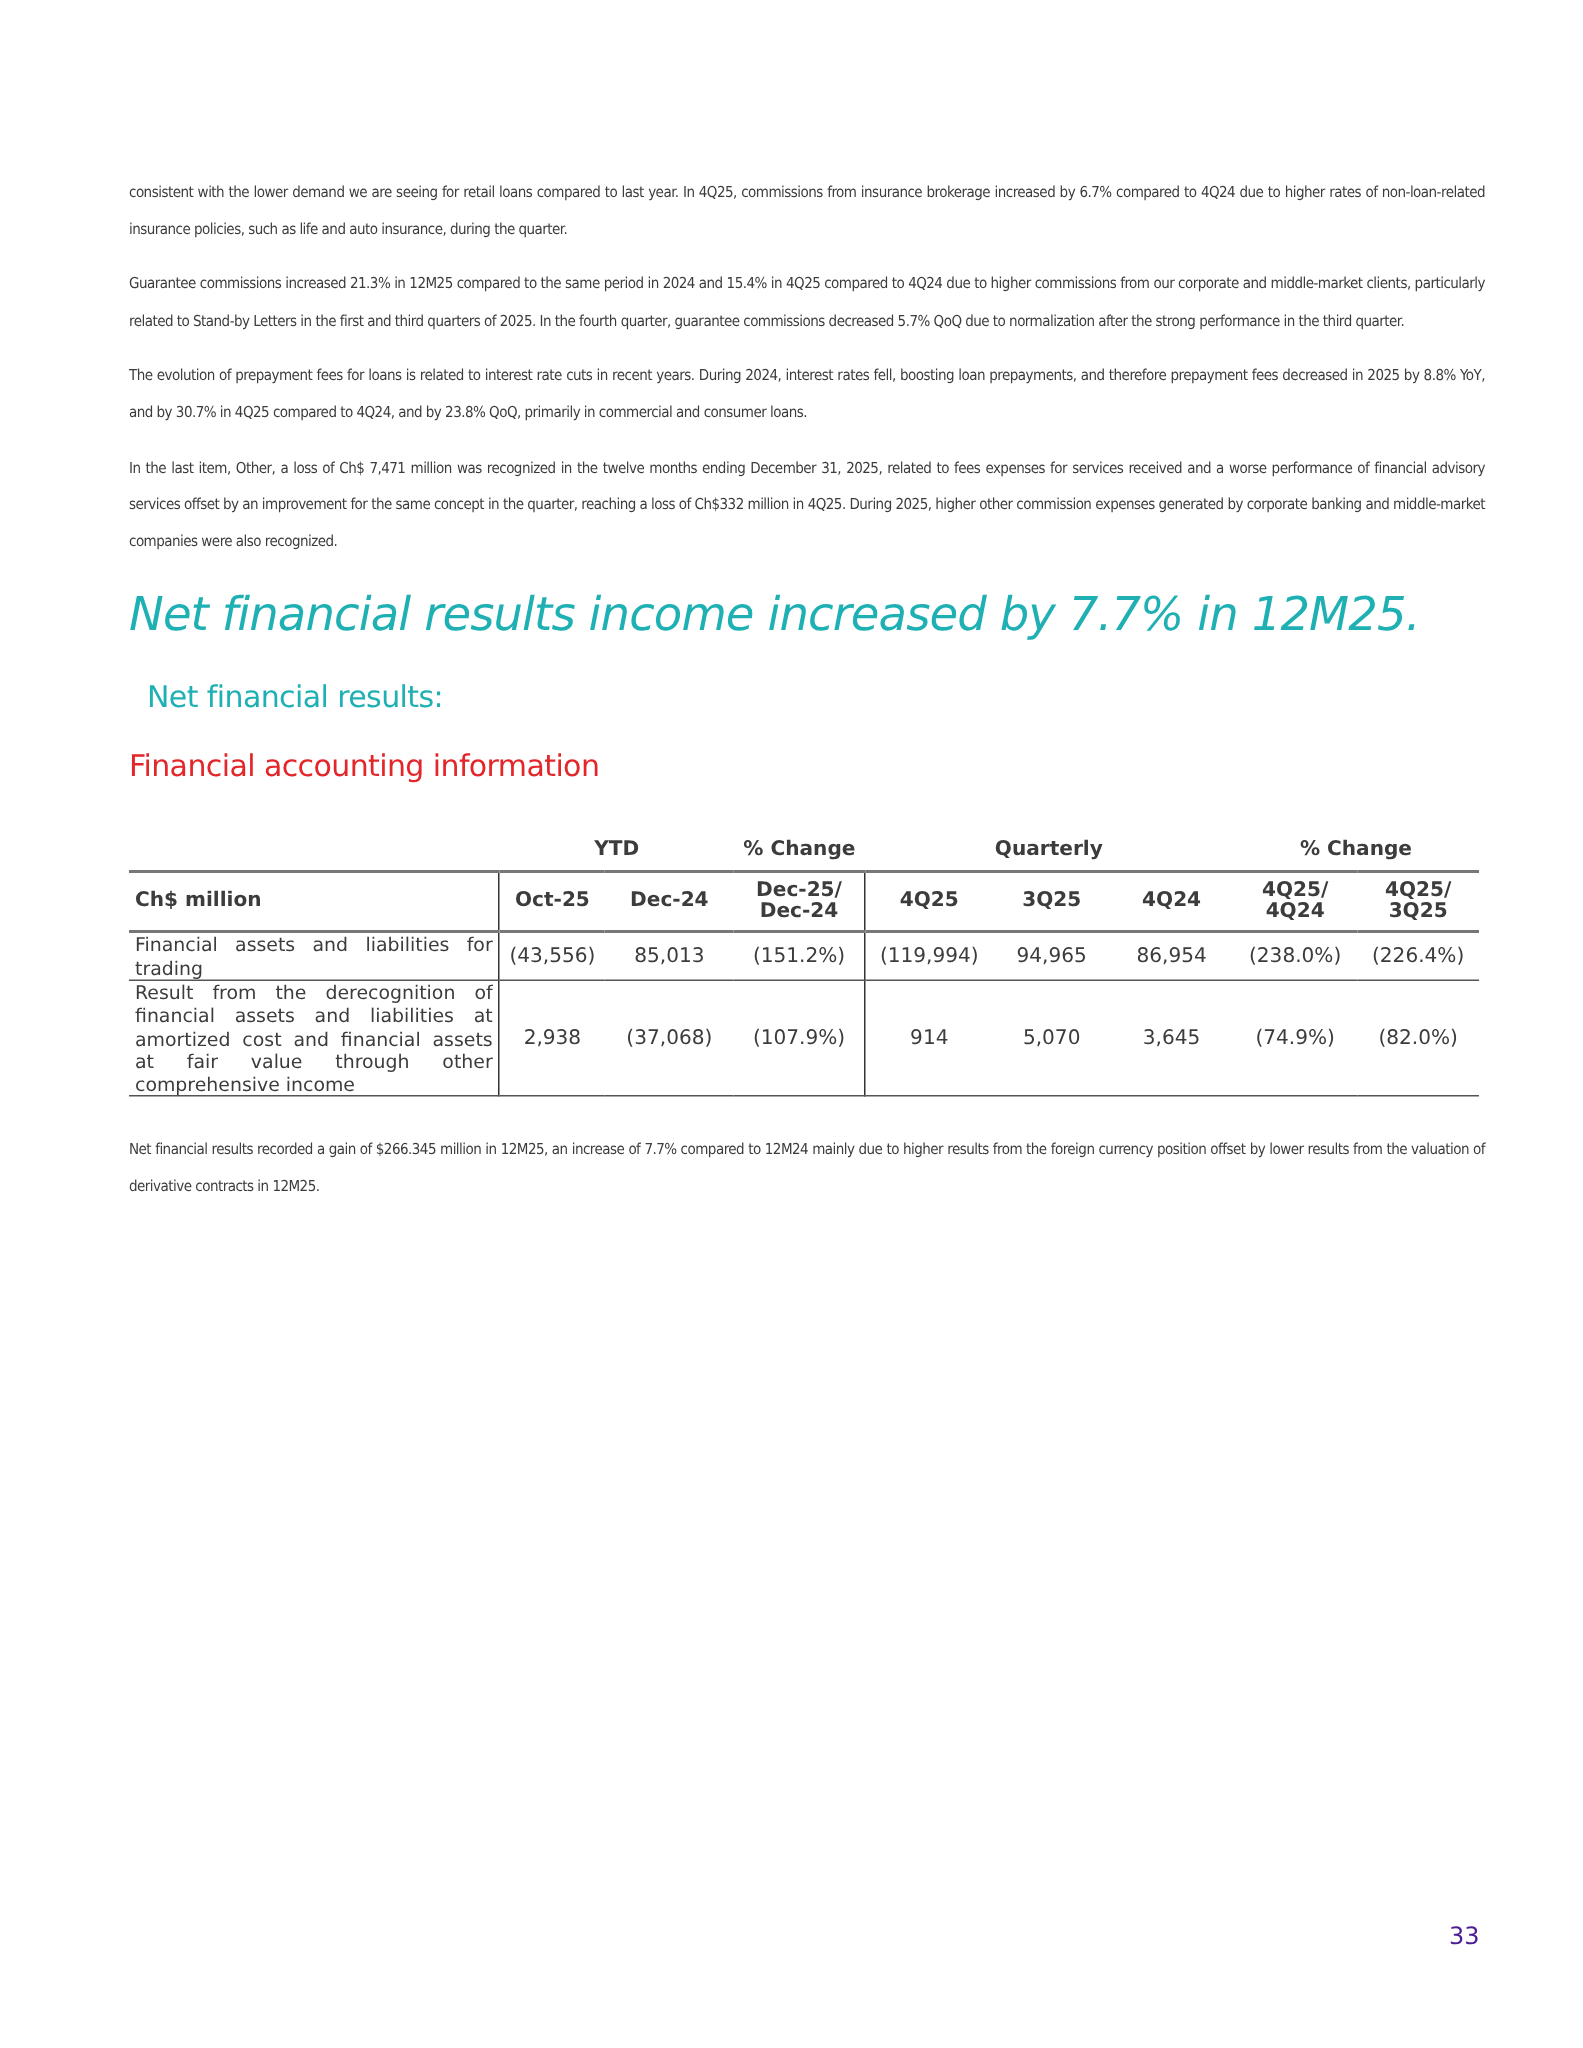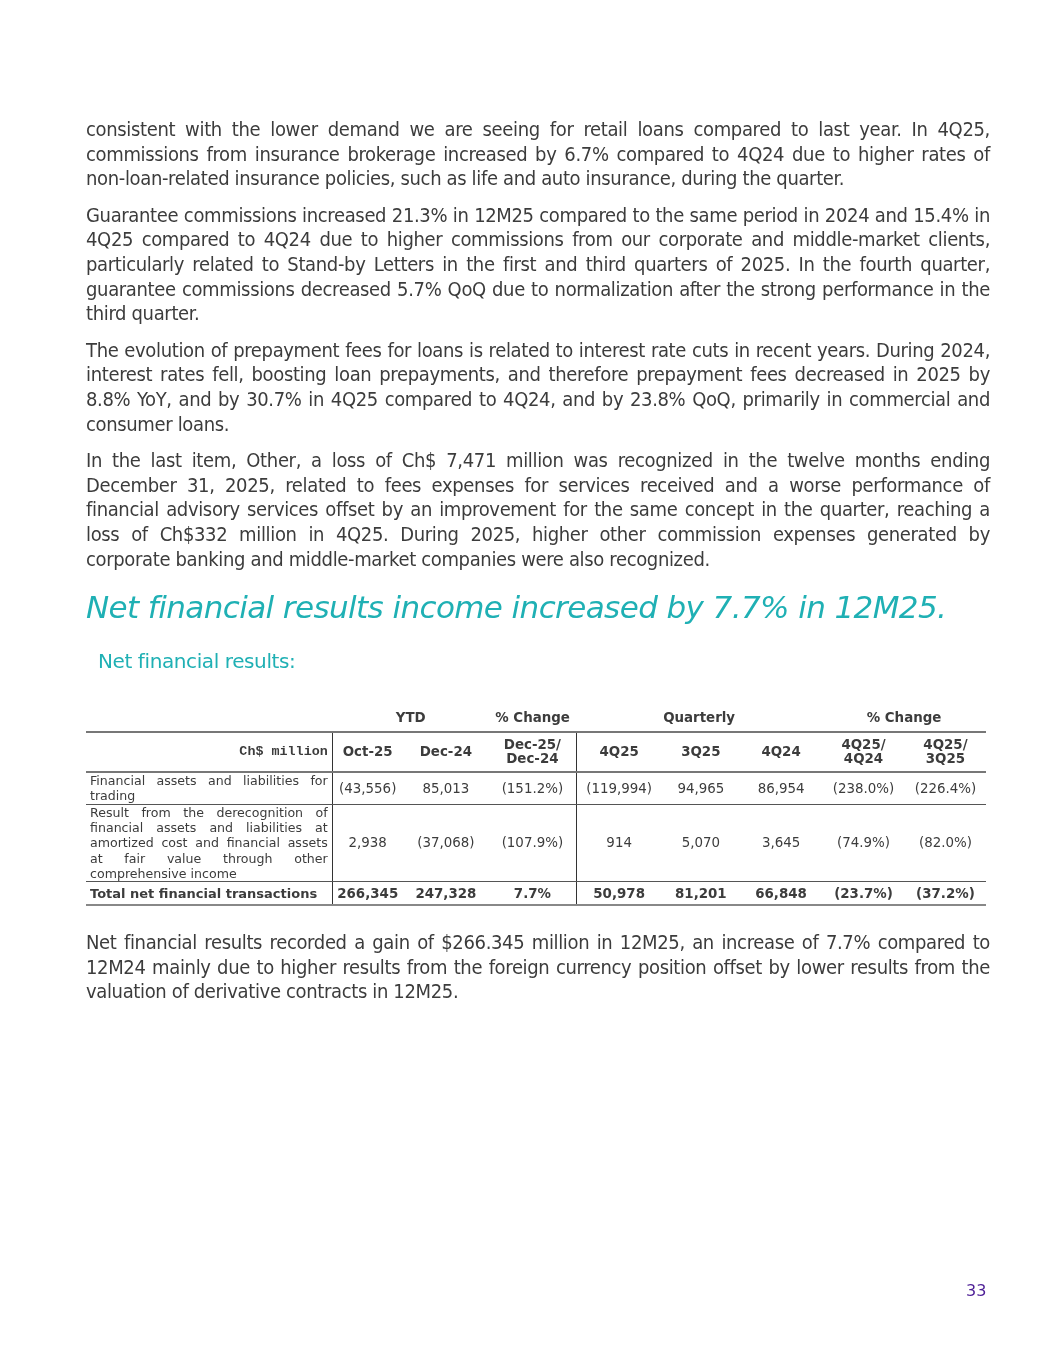--- a/index.html
+++ b/index.html
@@ -1,48 +1,49 @@
 <!DOCTYPE html>
 <html><head>
   <meta charset="utf-8">
   <style>
     html, body { margin: 0; padding: 0; background: #ffffff; }
     body { width: 1055px; height: 1365px; position: relative; overflow: hidden;
       font-family: "DejaVu Sans", sans-serif; color: #3c3c3c; }
     .page { position: absolute; left: 86px; top: 117px; width: 904px; }
-    p.body { margin: 0 0 12px 0; font-size: 20px; line-height: 24.6px; text-align: justify;
+    p.body { margin: 0 0 12px 0; font-size: 10px; line-height: 24.6px; text-align: justify;
       font-family: "DejaVu Sans Condensed", "DejaVu Sans", sans-serif; letter-spacing: -0.35px; }
     .h1 { color: #1fb0b4; font-style: italic; font-size: 31px; margin: 16px 0 0 0; line-height: 40px;
       font-family: "DejaVu Sans", sans-serif; letter-spacing: -0.6px; font-weight: normal; }
     .h2 { color: #1fb0b4; font-size: 20px; margin: 20px 0 0 12px; line-height: 28px; letter-spacing: -0.4px; }
     .h3 { color: #e3262a; font-size: 20px; margin: 18px 0 0 0; line-height: 28px; letter-spacing: -0.4px; }
     table.fin { border-collapse: collapse; width: 900px; margin-top: 28px; font-size: 13.4px; color: #3c3c3c;
       font-family: "DejaVu Sans", sans-serif; }
     table.fin td, table.fin th { padding: 0 4px; }
     .grp th { font-weight: bold; font-size: 13.4px; height: 28px; text-align: center; border-bottom: 2px solid #777; }
     .cols th { font-weight: bold; height: 38px; text-align: center; border-bottom: 2px solid #777; line-height: 14px; }
-    .cols th.first { text-align: right; font-family: Liberation Mono, monospace; }
+    .cols th.first { text-align: left; }
     td.label { text-align: justify; text-align-last: left; font-size: 12.6px; line-height: 15.3px; width: 250px; padding: 3px 4px; }
     td.num { text-align: center; white-space: nowrap; }
     .vsep { border-right: 1.5px solid #333; }
     tr.row td { border-bottom: 1.5px solid #555; }
     tr.total td { font-weight: bold; border-bottom: 2.5px solid #888; height: 22px; }
     .pagenum { position: absolute; left: 966px; top: 1281px; color: #4c1d95; font-size: 16px; }
   </style>
 </head>
 <body>
 
 <div class="page">
   <p class="body">consistent with the lower demand we are seeing for retail loans compared to last year. In 4Q25, commissions from insurance brokerage increased by 6.7% compared to 4Q24 due to higher rates of non-loan-related insurance policies, such as life and auto insurance, during the quarter.</p>
   <p class="body">Guarantee commissions increased 21.3% in 12M25 compared to the same period in 2024 and 15.4% in 4Q25 compared to 4Q24 due to higher commissions from our corporate and middle-market clients, particularly related to Stand-by Letters in the first and third quarters of 2025. In the fourth quarter, guarantee commissions decreased 5.7% QoQ due to normalization after the strong performance in the third quarter.</p>
   <p class="body">The evolution of prepayment fees for loans is related to interest rate cuts in recent years. During 2024, interest rates fell, boosting loan prepayments, and therefore prepayment fees decreased in 2025 by 8.8% YoY, and by 30.7% in 4Q25 compared to 4Q24, and by 23.8% QoQ, primarily in commercial and consumer loans.</p>
   <p class="body">In the last item, Other, a loss of Ch$ 7,471 million was recognized in the twelve months ending December 31, 2025, related to fees expenses for services received and a worse performance of financial advisory services offset by an improvement for the same concept in the quarter, reaching a loss of Ch$332 million in 4Q25. During 2025, higher other commission expenses generated by corporate banking and middle-market companies were also recognized.</p>
 
   <div class="h1">Net financial results income increased by 7.7% in 12M25.</div>
   <div class="h2">Net financial results:</div>
+  <div class="h3">Financial accounting information</div>
 
   <table class="fin">
     <tbody>
         <tr class="grp">
       <th style="border-bottom:2px solid #777;"></th>
       <th colspan="2">YTD</th>
       <th>% Change</th>
       <th colspan="3">Quarterly</th>
       <th colspan="2">% Change</th>
     </tr>
@@ -72,31 +73,20 @@
       <td class="label vsep">Result from the derecognition of financial assets and liabilities at amortized cost and financial assets at fair value through other comprehensive income</td>
       <td class="num">2,938</td>
       <td class="num">(37,068)</td>
       <td class="num vsep">(107.9%)</td>
       <td class="num">914</td>
       <td class="num">5,070</td>
       <td class="num">3,645</td>
       <td class="num">(74.9%)</td>
       <td class="num">(82.0%)</td>
     </tr>
-    <tr class="total">
-      <td class="vsep" style="font-size:13px;">Total net financial transactions</td>
-      <td class="num">266,345</td>
-      <td class="num">247,328</td>
-      <td class="num vsep">7.7%</td>
-      <td class="num">50,978</td>
-      <td class="num">81,201</td>
-      <td class="num">66,848</td>
-      <td class="num">(23.7%)</td>
-      <td class="num">(37.2%)</td>
-    </tr>
   </tbody>
     </table>
 
   <div style="height:24px"></div>
   <p class="body">Net financial results recorded a gain of $266.345 million in 12M25, an increase of 7.7% compared to 12M24 mainly due to higher results from the foreign currency position offset by lower results from the valuation of derivative contracts in 12M25.</p>
 </div>
 
 <div class="pagenum">33</div>
 
 </body></html>

